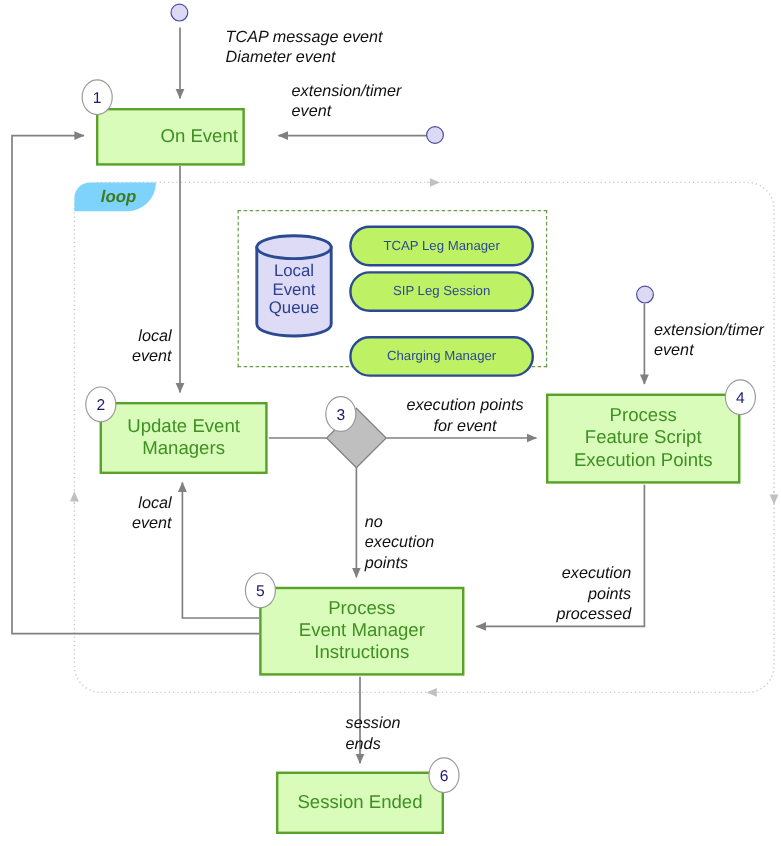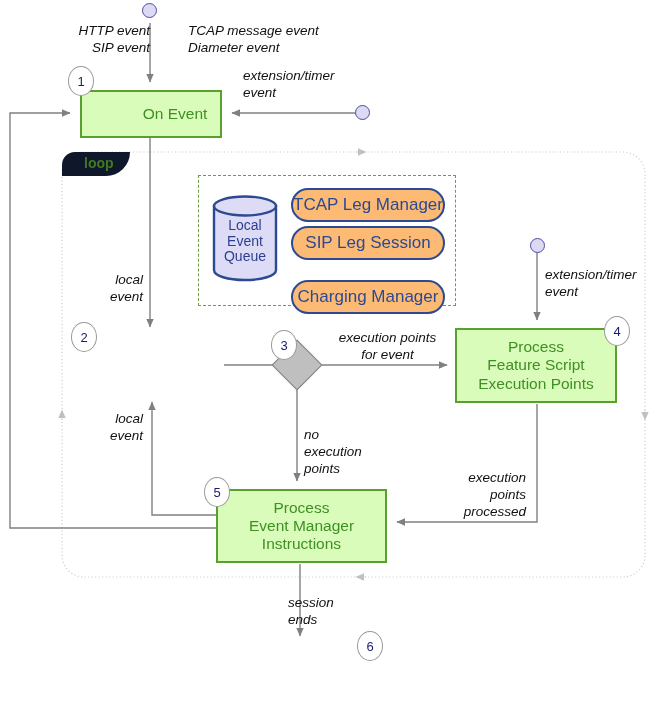--- a/index.html
+++ b/index.html
@@ -83,22 +83,23 @@
     position: absolute;
     width: 15px;
     height: 15px;
     border-radius: 50%;
     background: #dcd9f5;
     border: 1.4px solid #4d4d9e;
     box-sizing: border-box;
   }
   .loop-tag {
     position: absolute;
-    background: #0f172a;
+    background: #7dd3fc;
     color: #3f7a1e;
+    font-style: italic;
     font-weight: bold;
     font-size: 14px;
     padding: 3px 16px 5px 22px;
     border-bottom-right-radius: 26px;
     border-top-left-radius: 14px;
     z-index: 3;
   }
   .mgr-group {
     position: absolute;
     box-sizing: border-box;
@@ -115,25 +116,25 @@
     width: 68px;
     text-align: center;
     color: #2b3f8f;
     font-size: 14px;
     line-height: 1.12;
     white-space: pre-line;
   }
   .pill {
     position: absolute;
     box-sizing: border-box;
-    background: #fdba74;
+    background: #bef264;
     border: 2.2px solid #2b4a92;
     border-radius: 18px;
     color: #2b4a92;
-    font-size: 17px;
+    font-size: 11px;
     display: flex;
     align-items: center;
     justify-content: center;
     text-align: center;
   }
   .diamond {
     position: absolute;
     width: 36px;
     height: 36px;
     background: #bfbfbf;
@@ -186,57 +187,58 @@
 
     <path d="M300,564 L300,636" class="edge-line" marker-end="url(#ah)"></path>
   </svg>
 
   <div class="loop-tag" style="left:62px; top:152px;">loop</div>
 
   <div class="start-dot" style="left:142px; top:3px;"></div>
   <div class="start-dot" style="left:355px; top:105px;"></div>
   <div class="start-dot" style="left:530px; top:238px;"></div>
 
-  <div class="node" style="left:80px; top:90px; width:142px; height:48px;padding-left:48px;">On Event</div>
+  <div class="node" style="left:80px; top:90px; width:124px; height:48px;padding-left:48px;">On Event</div>
   <div class="badge" style="left:68px; top:66px;">1</div>
 
+  <div class="node" style="left:83px; top:335px; width:140px; height:60px;">Update Event
+Managers</div>
   <div class="badge" style="left:71px; top:322px;">2</div>
 
   <div class="diamond" style="left:279px; top:347px;"></div>
   <div class="badge" style="left:271px; top:330px;">3</div>
 
   <div class="node" style="left:455px; top:328px; width:162px; height:75px;">Process
 Feature Script
 Execution Points</div>
   <div class="badge" style="left:604px; top:316px;">4</div>
 
   <div class="node" style="left:216px; top:489px; width:171px; height:74px;">Process
 Event Manager
 Instructions</div>
   <div class="badge" style="left:204px; top:477px;">5</div>
 
+  <div class="node" style="left:230px; top:643px; width:140px; height:52px;">Session Ended</div>
   <div class="badge" style="left:357px; top:631px;">6</div>
 
   <div class="mgr-group" style="left:198px; top:175px; width:258px; height:131px;">
 
     <svg class="db-cyl" style="left:12px; top:18px;" viewBox="0 0 68 88">
       <path d="M3,12 L3,76 C3,82 17,86 34,86 C51,86 65,82 65,76 L65,12 Z" fill="#dedbf7" stroke="#2b4a92" stroke-width="2.4"></path>
       <ellipse cx="34" cy="12" rx="31" ry="9.5" fill="#dedbf7" stroke="#2b4a92" stroke-width="2.4"></ellipse>
     </svg>
     <div class="db-label" style="left:12px; top:42px;">Local
 Event
 Queue</div>
 
     <div class="pill" style="left:92px; top:12px; width:154px; height:34px;">TCAP Leg Manager</div>
     <div class="pill" style="left:92px; top:50px; width:154px; height:34px;">SIP Leg Session</div>
     <div class="pill" style="left:92px; top:88px; width:154px; height:34px;margin-top:16px;">Charging Manager</div>
   </div>
 
-  <div class="label ta-r" style="left:55px; top:23px; width:95px;">HTTP event
-SIP event</div>
 
   <div class="label" style="left:158px; top:23px; width:160px;margin-left:30px;">TCAP message event
 Diameter event</div>
 
   <div class="label" style="left:243px; top:68px; width:130px;">extension/timer
 event</div>
 
   <div class="label ta-r" style="left:85px; top:272px; width:58px;">local
 event</div>
 

